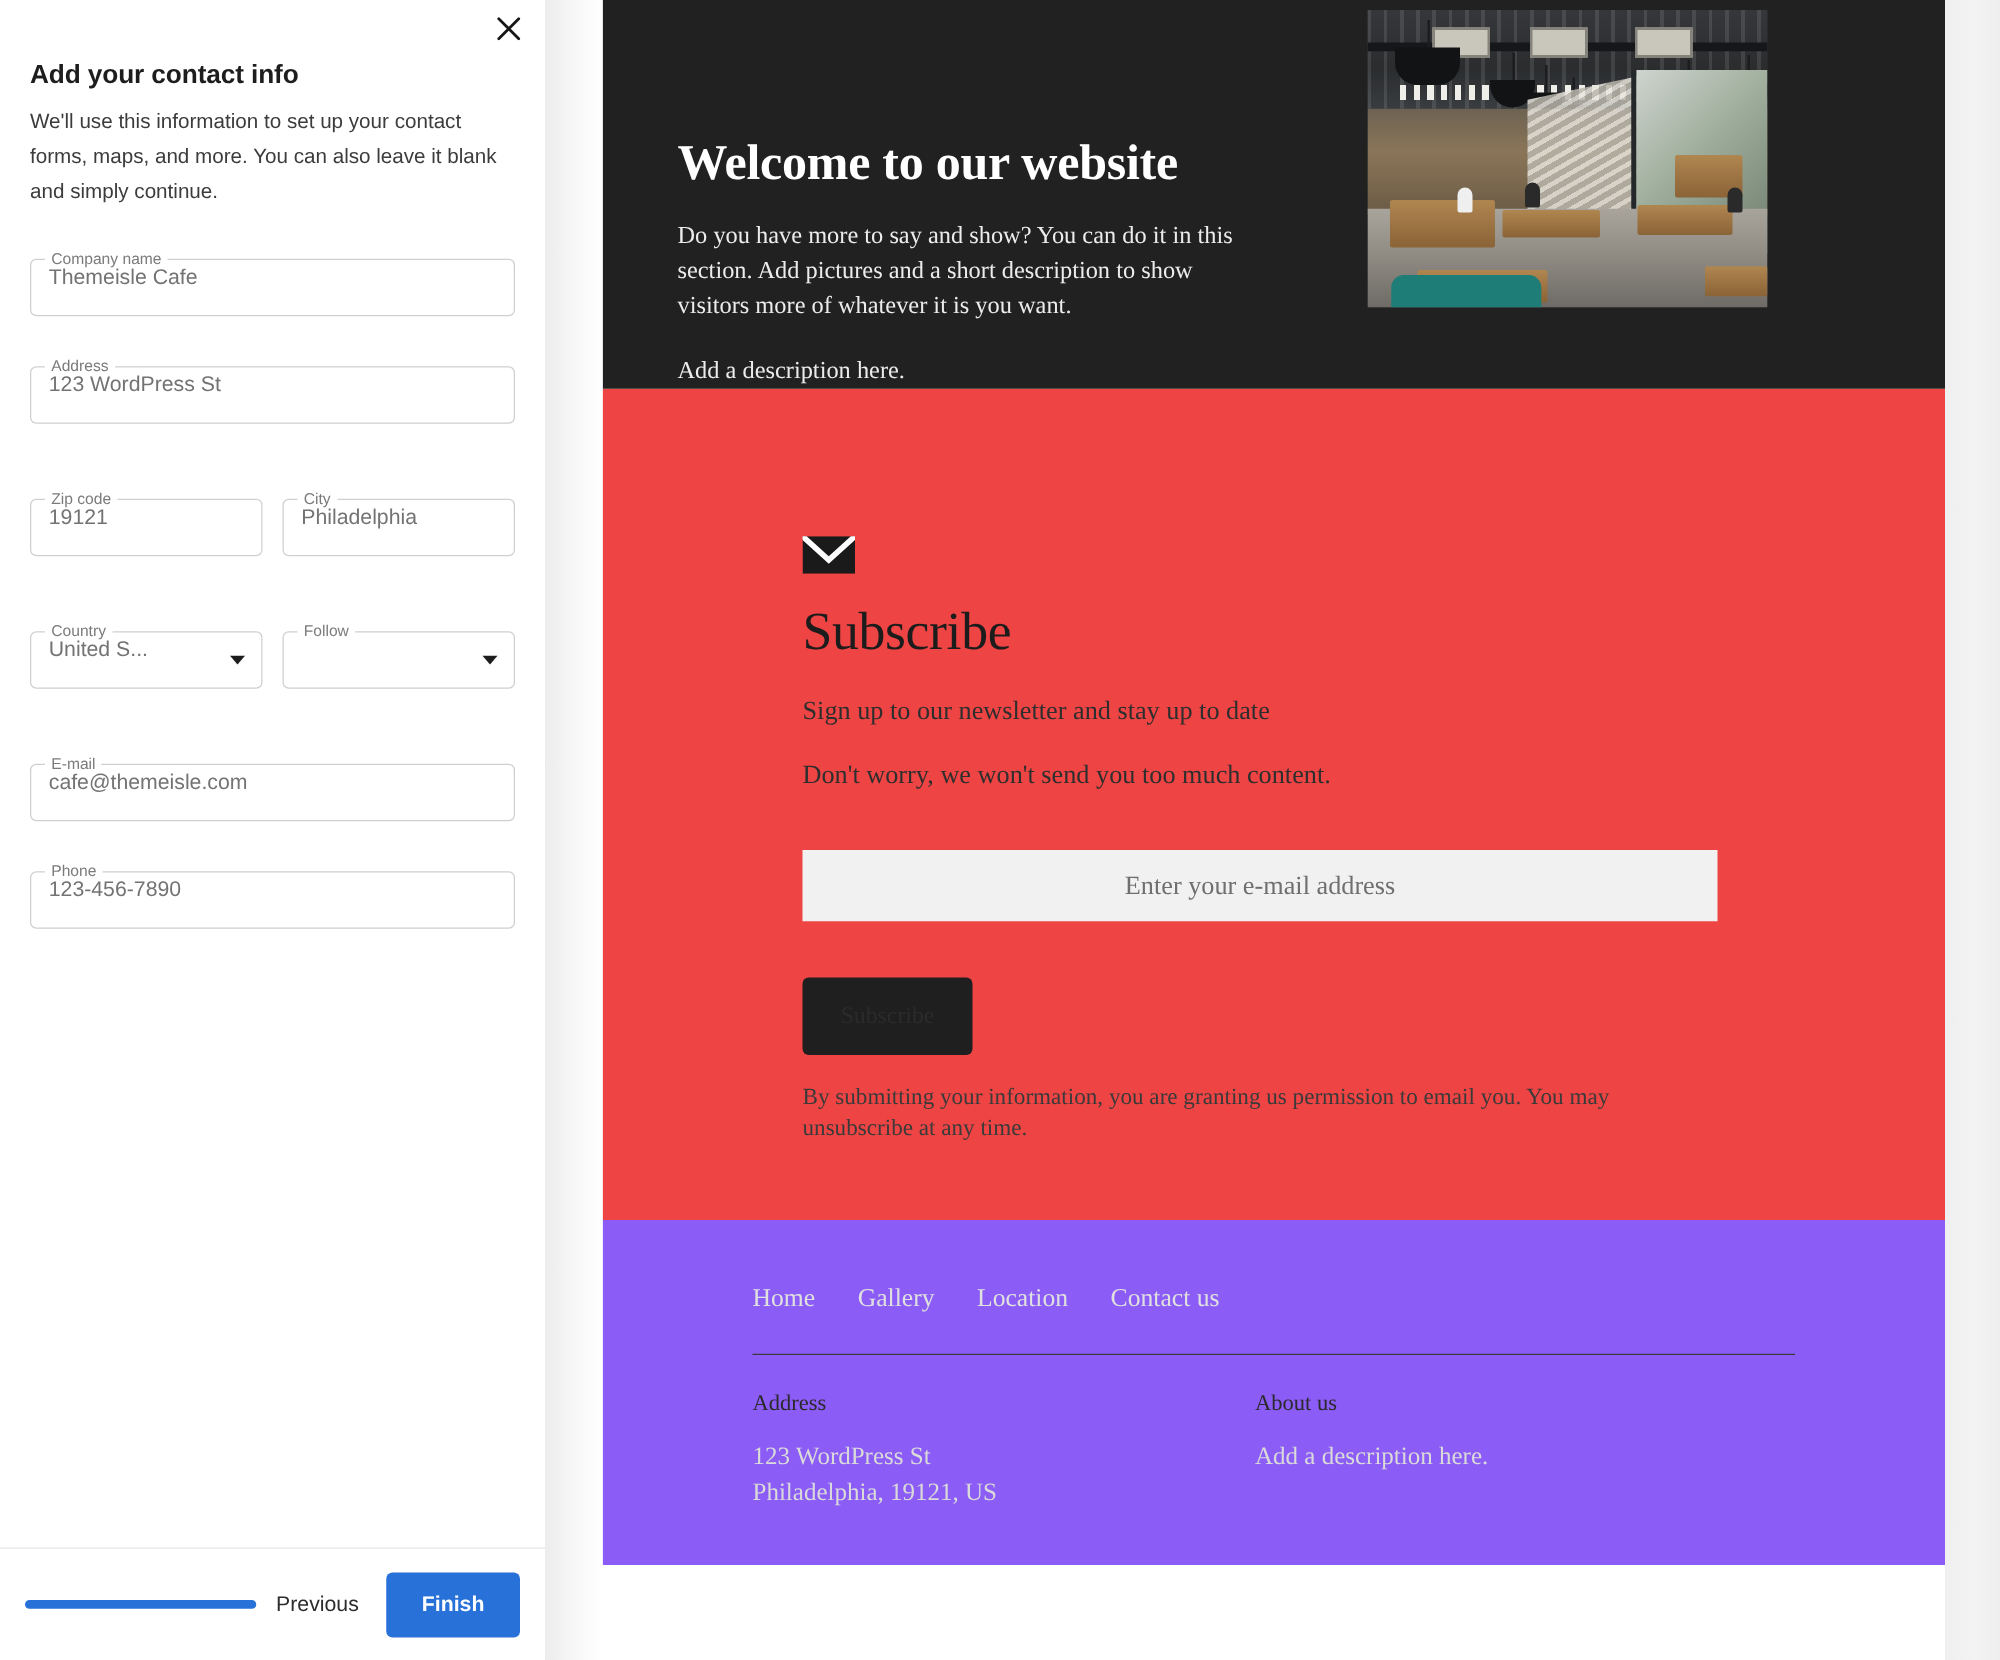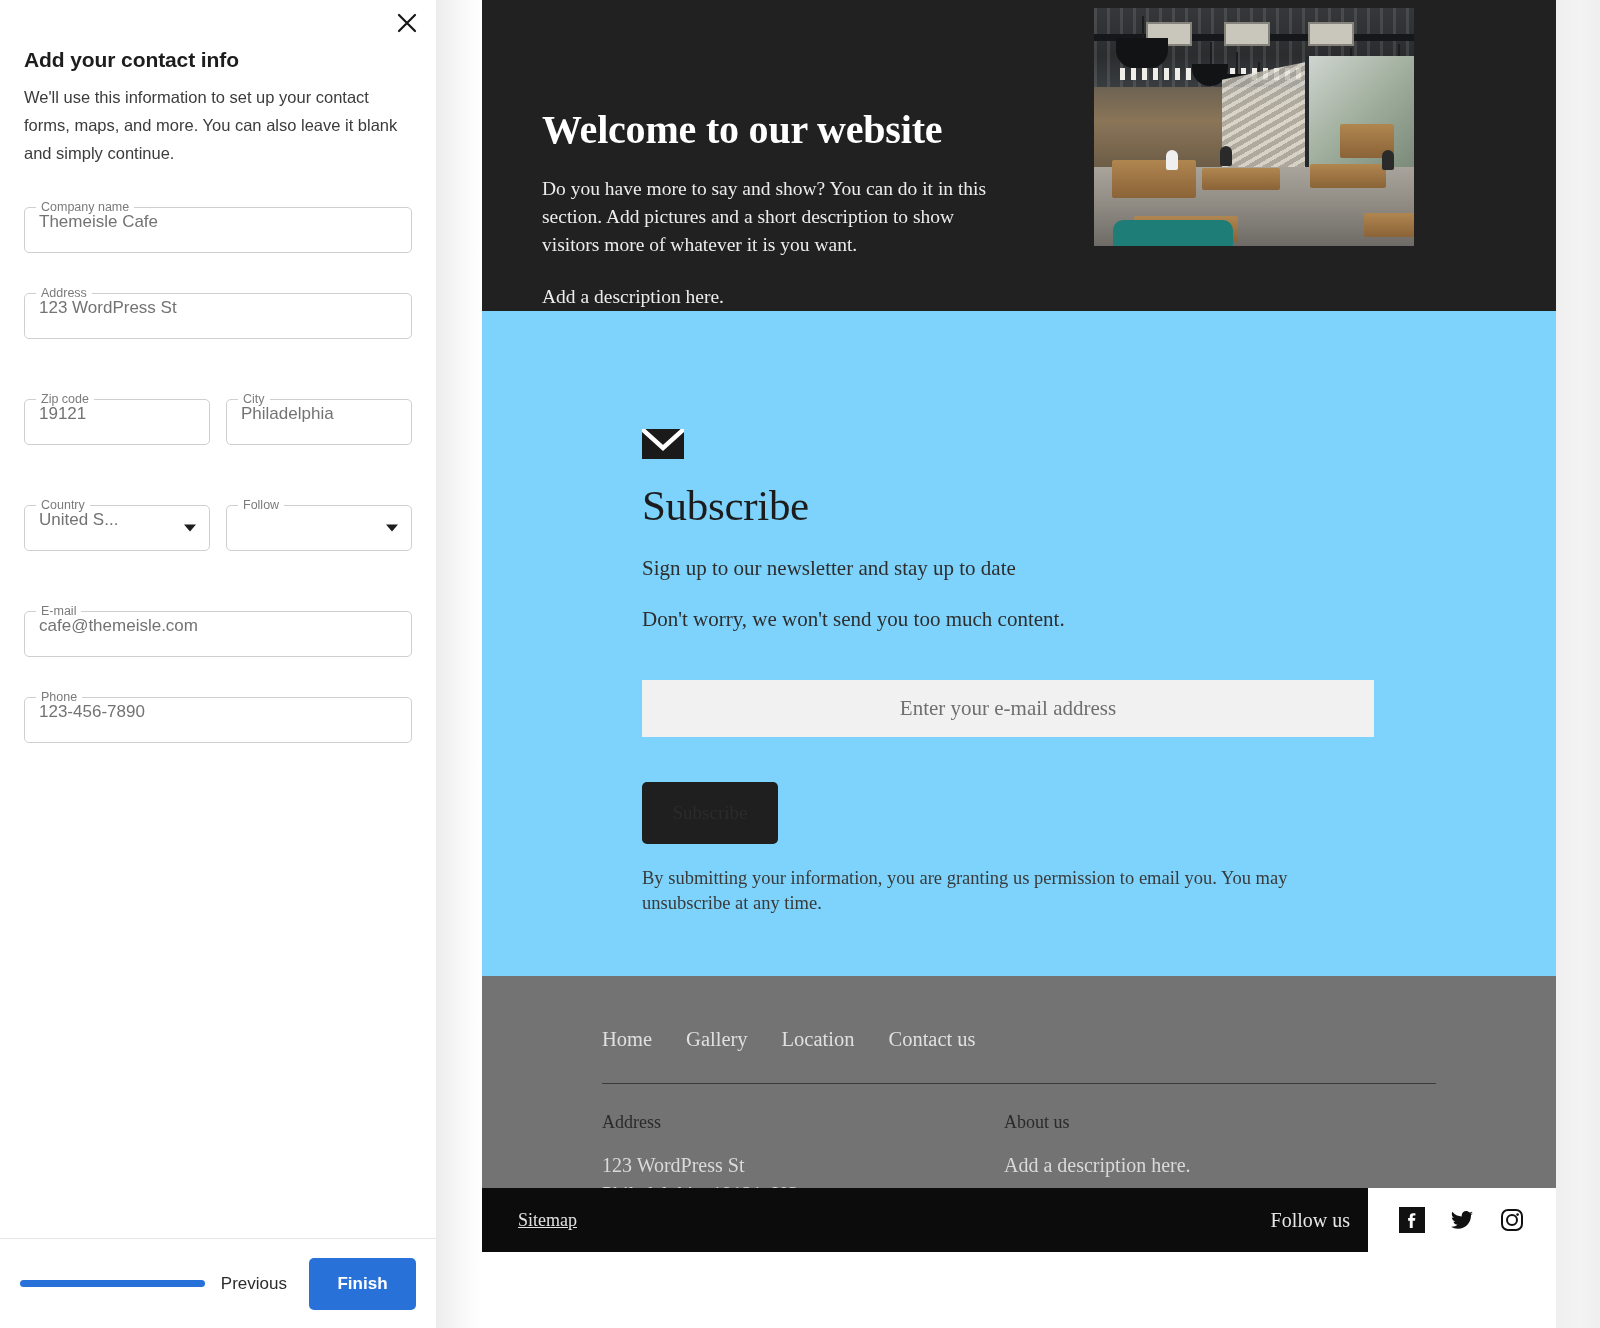--- a/index.html
+++ b/index.html
@@ -229,21 +229,21 @@
   .ph-person.dark { background: #2a2a2a; }
   .ph-bunting {
     position: absolute; left: 8%; top: 25%;
     width: 84%; height: 12px;
     background: repeating-linear-gradient(90deg, #f0eee8 0 5px, rgba(0,0,0,0) 5px 11px);
   }
 
   
   .subscribe {
     padding: 118px 80px 0 160px;
-    background: #7dd3fc;
+    background: #ef4444;
     height: 665px;
   }
   .env-icon { width: 42px; height: 30px; display: block; }
   .sub-h {
     font-size: 43px; color: #1c1c1c;
     margin-top: 22px;
     font-weight: normal;
     letter-spacing: -0.3px;
   }
   .sub-p {
@@ -275,21 +275,21 @@
     display: flex; align-items: center; justify-content: center;
   }
   .sub-fine {
     margin-top: 22px;
     width: 722px;
     font-size: 18.5px; line-height: 25px; color: #3a3a3a;
   }
 
   
   .site-footer {
-    background: #737373;
+    background: #8b5cf6;
     padding: 52px 120px 0 120px;
     height: 276px;
     position: relative;
   }
   .fnav { display: flex; gap: 34px; }
   .fnav a {
     color: #e0e0e0; font-size: 20.5px;
     text-decoration: none; cursor: pointer;
   }
   .fdivider {
@@ -494,40 +494,16 @@
           <div class="fcol-title">Address</div>
           <div class="fcol-text">123 WordPress St</div>
           <div class="fcol-text">Philadelphia, 19121, US</div>
         </div>
         <div class="fcol-b">
           <div class="fcol-title">About us</div>
           <div class="fcol-text">Add a description here.</div>
         </div>
       </div>
 
-      <div class="bottom-bar">
-        <span class="sitemap">Sitemap</span>
-        <span class="follow">Follow us</span>
-        <div class="social-box">
-          <span>
-            <svg width="26" height="26" viewBox="0 0 26 26">
-              <rect x="0" y="0" width="26" height="26" fill="#111"></rect>
-              <path d="M16.4 8.6h-1.9c-.5 0-.8.3-.8.9v1.6h2.6l-.3 2.7h-2.3V21h-2.9v-7.2H9.1v-2.7h1.7V9.3c0-1.9 1.1-3.1 3.2-3.1h2.4v2.4z" fill="#fff"></path>
-            </svg>
-          </span>
-          <span>
-            <svg width="26" height="26" viewBox="0 0 26 26">
-              <path d="M24 6.2c-.8.4-1.7.7-2.6.8.9-.6 1.6-1.4 2-2.5-.9.5-1.9.9-2.9 1.1-.8-.9-2-1.5-3.3-1.5-2.5 0-4.5 2-4.5 4.5 0 .4 0 .7.1 1C9 9.4 5.6 7.6 3.4 4.8c-.4.7-.6 1.4-.6 2.3 0 1.6.8 2.9 2 3.7-.7 0-1.4-.2-2-.6 0 2.2 1.6 4 3.6 4.4-.4.1-.8.2-1.2.2-.3 0-.6 0-.8-.1.6 1.8 2.2 3.1 4.2 3.1-1.5 1.2-3.5 1.9-5.6 1.9H2c2 1.3 4.4 2 7 2 8.4 0 13-7 13-13v-.6c.9-.6 1.6-1.4 2.2-2.3z" fill="#111"></path>
-            </svg>
-          </span>
-          <span>
-            <svg width="26" height="26" viewBox="0 0 26 26">
-              <rect x="3" y="3" width="20" height="20" rx="6" fill="none" stroke="#111" stroke-width="2"></rect>
-              <circle cx="13" cy="13" r="5" fill="none" stroke="#111" stroke-width="2"></circle>
-              <circle cx="18.6" cy="7.6" r="1.3" fill="#111"></circle>
-            </svg>
-          </span>
-        </div>
-      </div>
     </footer>
 
   </div>
 </div>
 
 </body></html>

